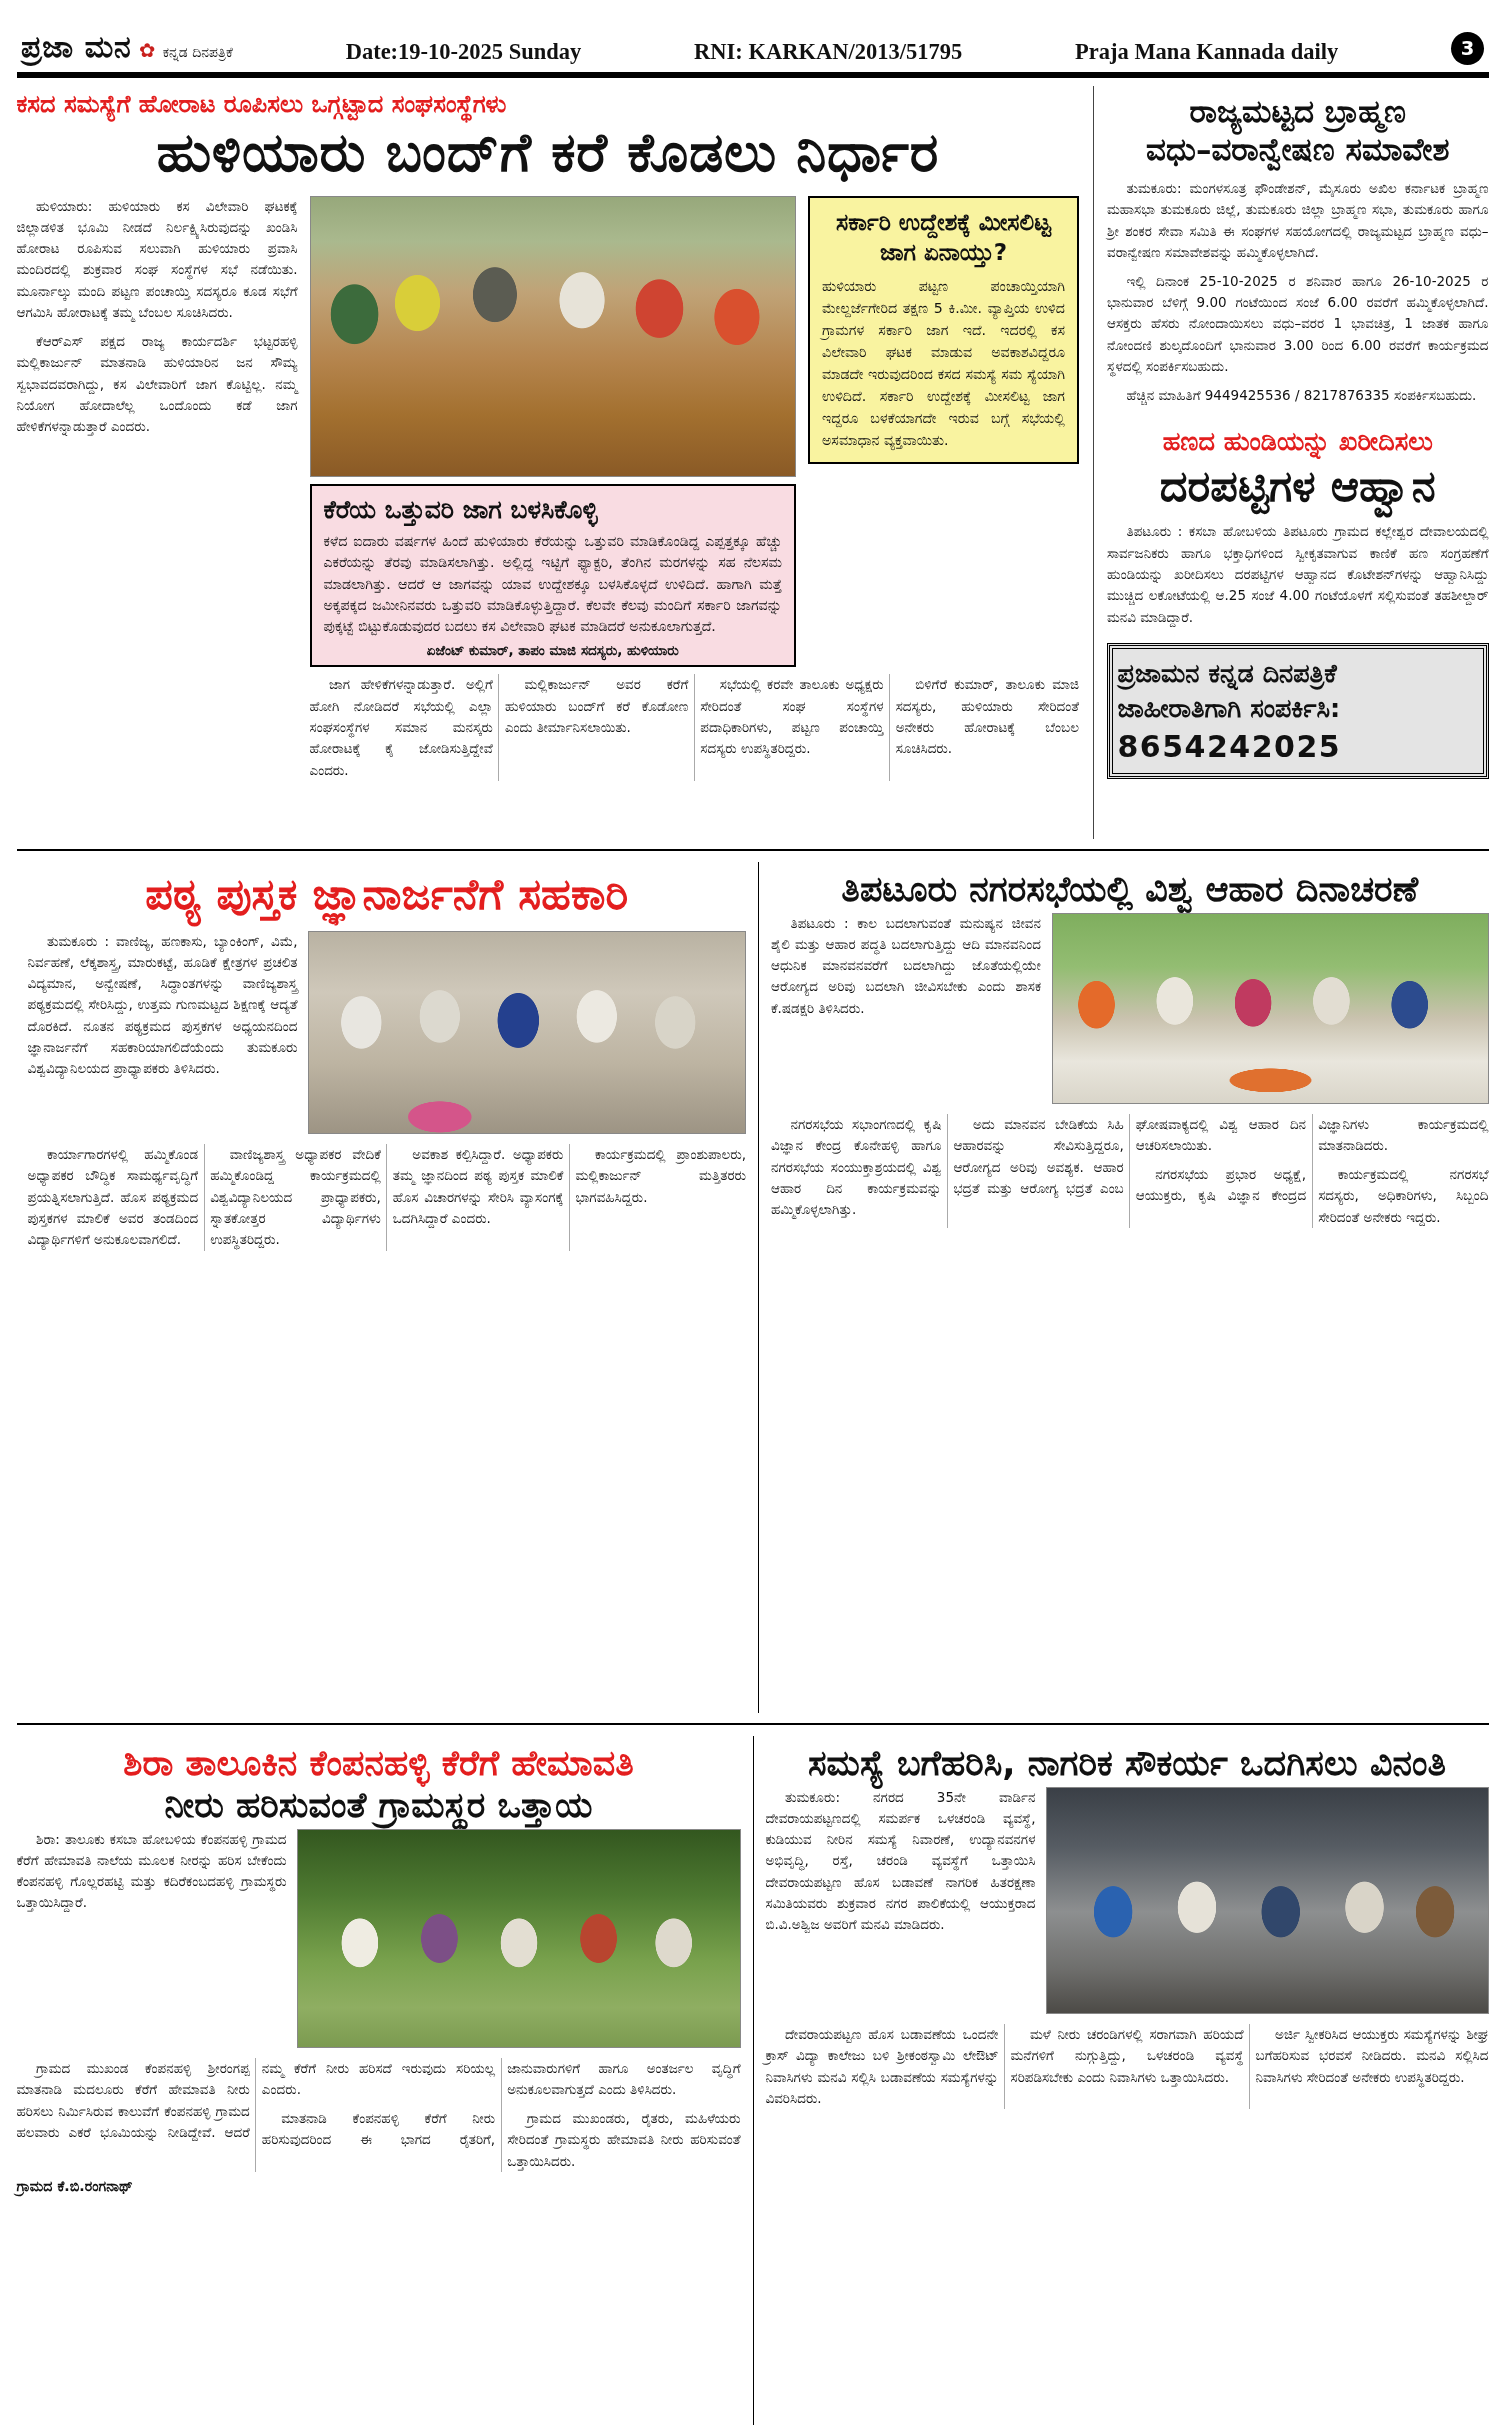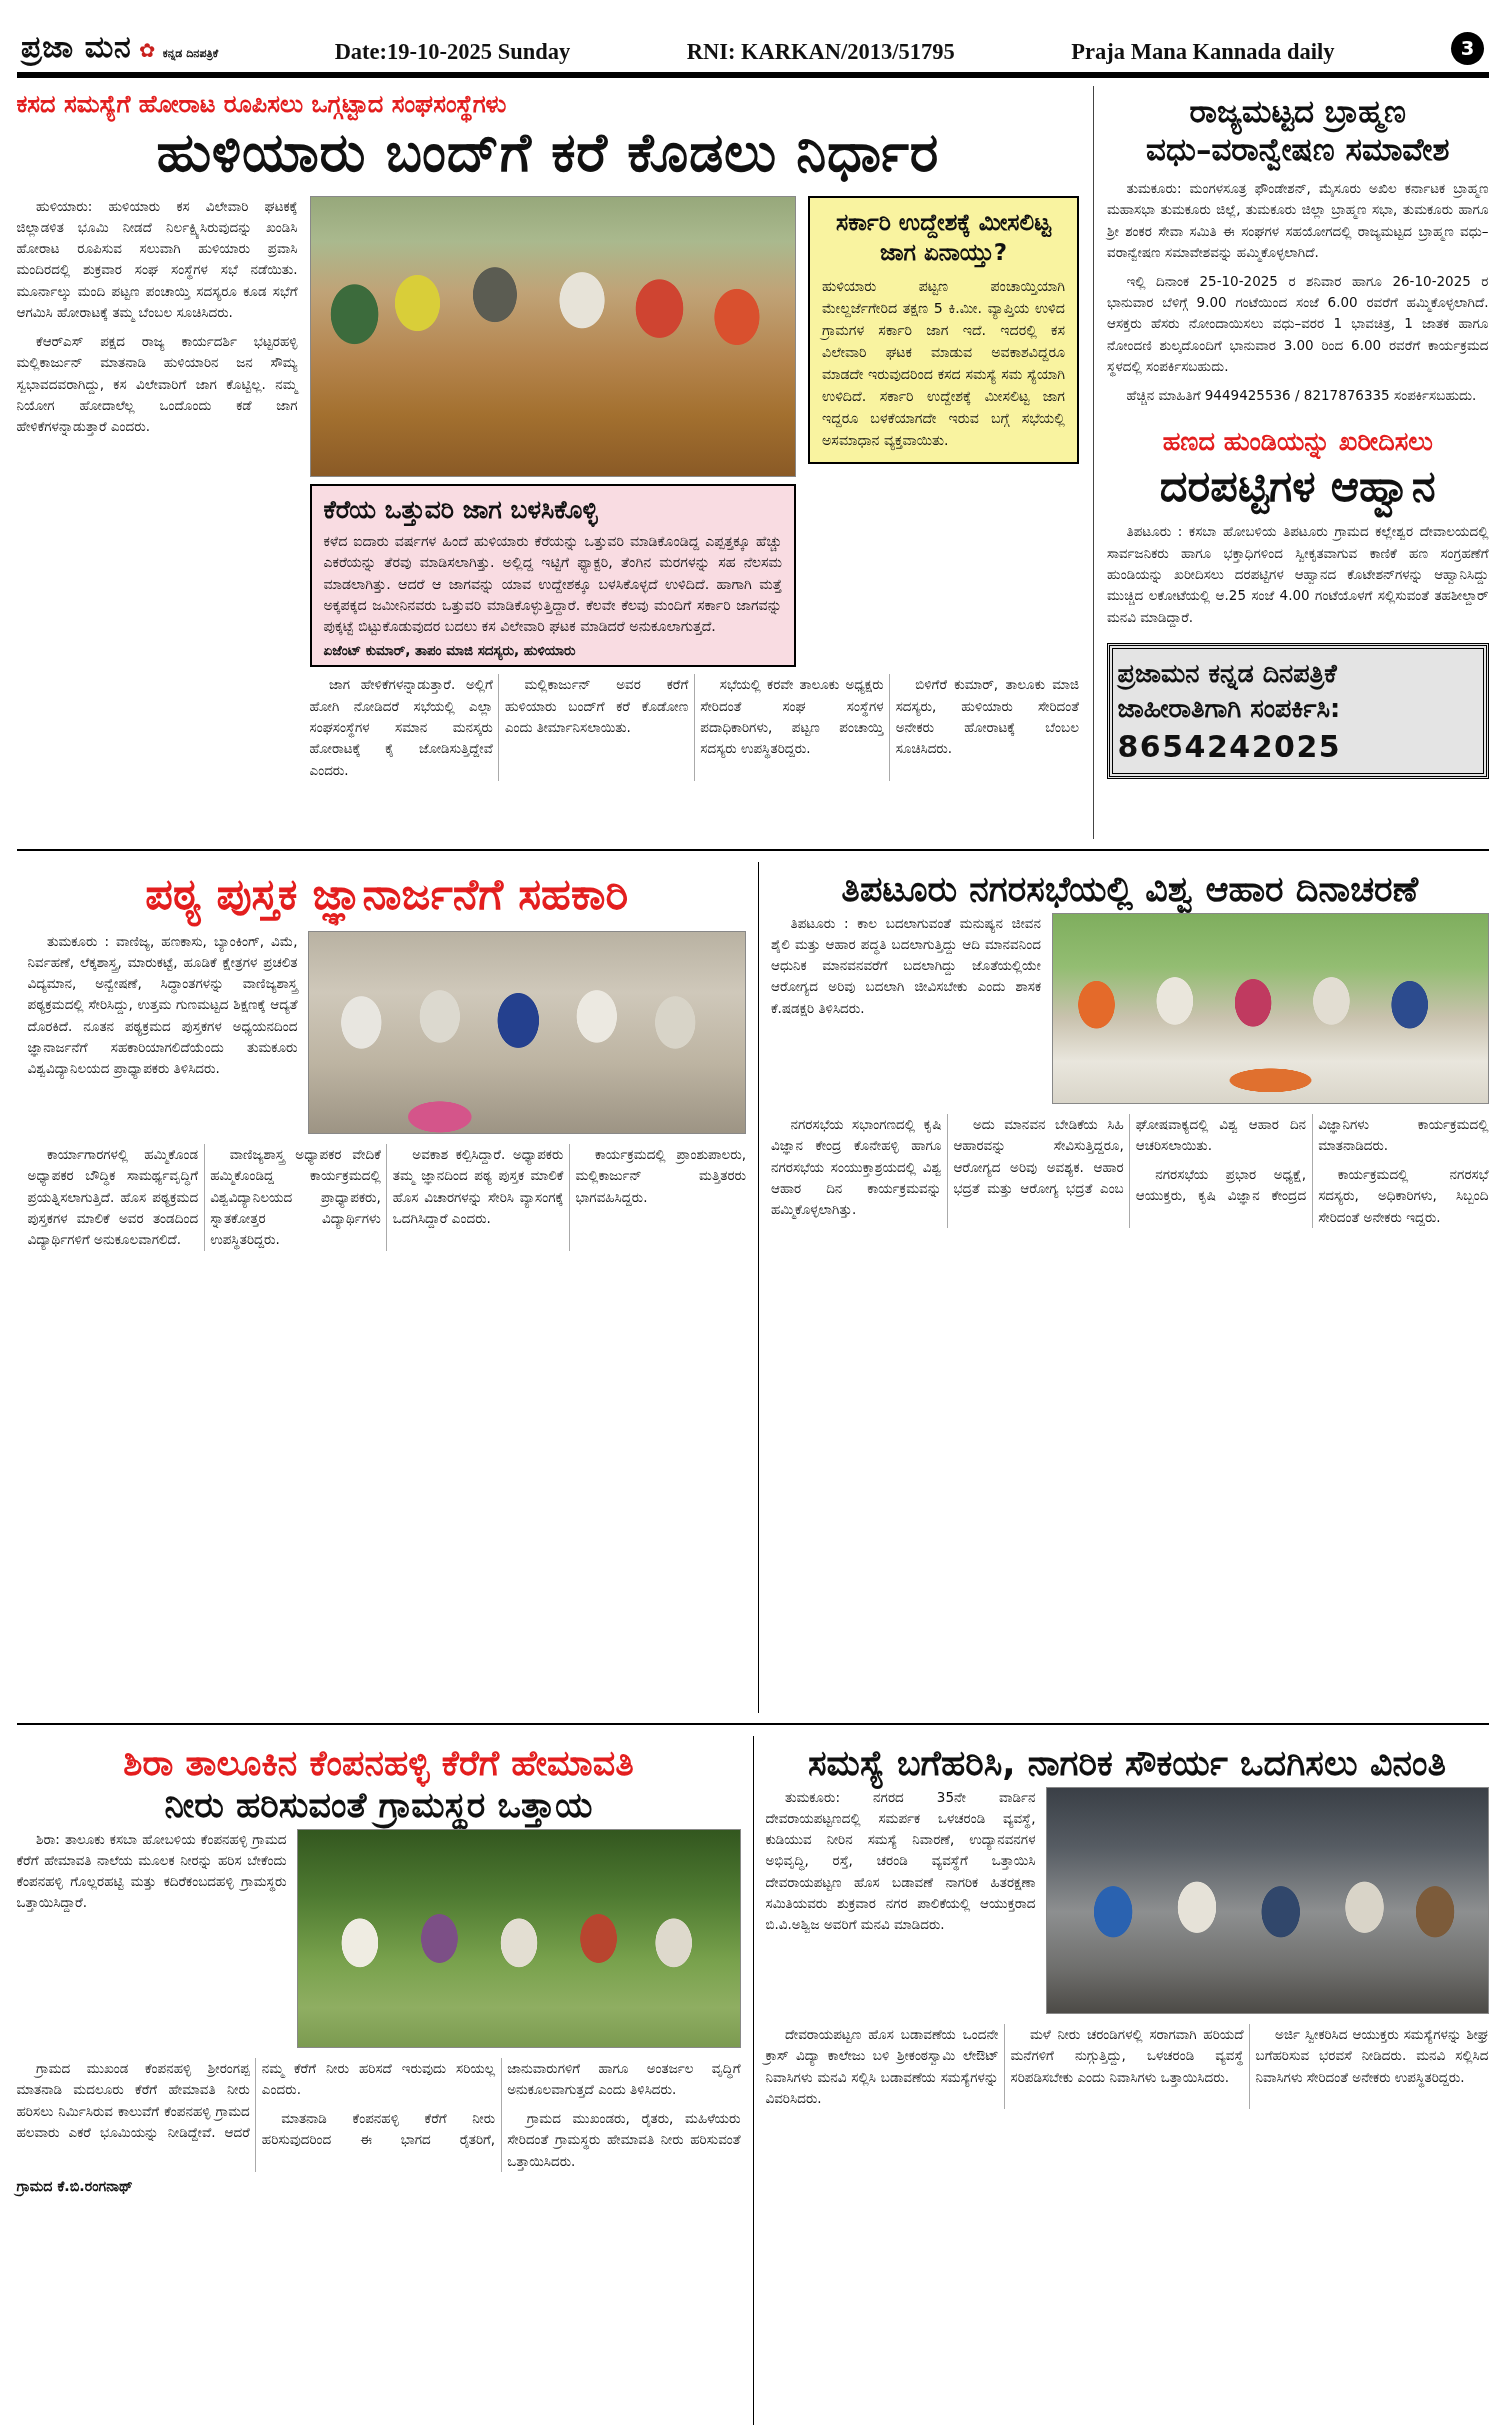--- a/index.html
+++ b/index.html
@@ -4,21 +4,21 @@
 <style>
   html,body{margin:0;padding:0;background:#fff;}
   body{font-family:"DejaVu Sans","Liberation Sans",sans-serif;color:#111;}
   .page{width:1505px;min-height:2426px;margin:0 auto;background:#fff;box-sizing:border-box;padding:7.5px 16.5px 15px 16.5px;}
 
   
   .masthead{display:flex;align-items:flex-end;justify-content:space-between;padding:21px 4.5px 7.5px 4.5px;border-bottom:6.7px solid #000;}
   .logo-wrap{display:flex;align-items:baseline;gap:7.5px;}
   .logo-main{font-size:30px;font-weight:bold;letter-spacing:0.7px;}
   .logo-emblem{color:#c9201d;font-size:19.5px;}
-  .logo-sub{font-size:11px;font-weight:bold;}
+  .logo-sub{font-size:14px;font-weight:normal;}
   .mast-item{font-family:"Liberation Serif","DejaVu Serif",serif;font-size:22.5px;font-weight:bold;}
   .page-circle{width:33px;height:33px;border-radius:50%;background:#000;color:#fff;display:flex;align-items:center;justify-content:center;font-size:19.5px;font-weight:bold;}
 
   
   .body-text p{font-size:13.5px;line-height:1.58;text-align:justify;margin:0 0 7.5px 0;}
   .body-text p::first-letter{padding-left:19.5px;}
   .red{color:#e31e1e;}
   .photo{border:0.7px solid #888;}
   .section-rule{border-bottom:2.2px solid #000;margin:10.5px 0;}
   .half-divider{border-left:1.5px solid #000;}
@@ -37,21 +37,21 @@
       radial-gradient(39px 49px at 9% 42%, #3c6b3c 0 60%, transparent 62%),
       radial-gradient(37px 46px at 22% 38%, #d9ce39 0 60%, transparent 62%),
       radial-gradient(36px 45px at 38% 35%, #5b5c52 0 60%, transparent 62%),
       radial-gradient(37px 46px at 56% 37%, #e7e3d8 0 60%, transparent 62%),
       radial-gradient(39px 48px at 72% 40%, #cf4431 0 60%, transparent 62%),
       radial-gradient(37px 46px at 88% 43%, #d9502e 0 60%, transparent 62%),
       linear-gradient(180deg,#97a87b 0%,#aab98e 16%,#c0a377 34%,#b5854e 58%,#a3702f 78%,#8a5a26 100%);}
   .pink-box{background:#f9dce2;border:2.2px solid #000;padding:9px 12px 6px 12px;margin-top:7.5px;}
   .pink-box-title{font-size:25px;font-weight:bold;text-align:left;margin:0 0 6px 0;}
   .pink-box-body{font-size:14.2px;line-height:1.5;text-align:justify;margin:0;}
-  .pink-box-byline{font-size:13.5px;font-weight:bold;text-align:left;margin-top:4.5px;}
+  .pink-box-byline{font-size:13.5px;font-weight:bold;text-align:center;margin-top:4.5px;}
   .yellow-box{grid-area:c;background:#f9f3a0;border:2.2px solid #000;padding:10.5px 12px;height:fit-content;}
   .yellow-box-title{font-size:23px;font-weight:bold;text-align:center;margin:0 0 7.5px 0;line-height:1.3;}
   .yellow-box-body{font-size:14.2px;line-height:1.55;text-align:justify;margin:0;}
 
   
   .matri-headline{font-size:31px;font-weight:bold;text-align:center;line-height:1.25;margin:6px 0 9px 0;}
   .tender{margin-top:19.5px;}
   .tender-kicker{font-size:25.5px;font-weight:bold;text-align:center;margin:4.5px 0;}
   .tender-headline{font-size:43px;font-weight:bold;text-align:center;margin:1.5px 0 9px 0;}
   .ad-box{background:#e4e4e4;border:3px double #000;outline:1.5px solid #000;outline-offset:-6.7px;padding:12px 7.5px;margin-top:15px;text-align:left;}

